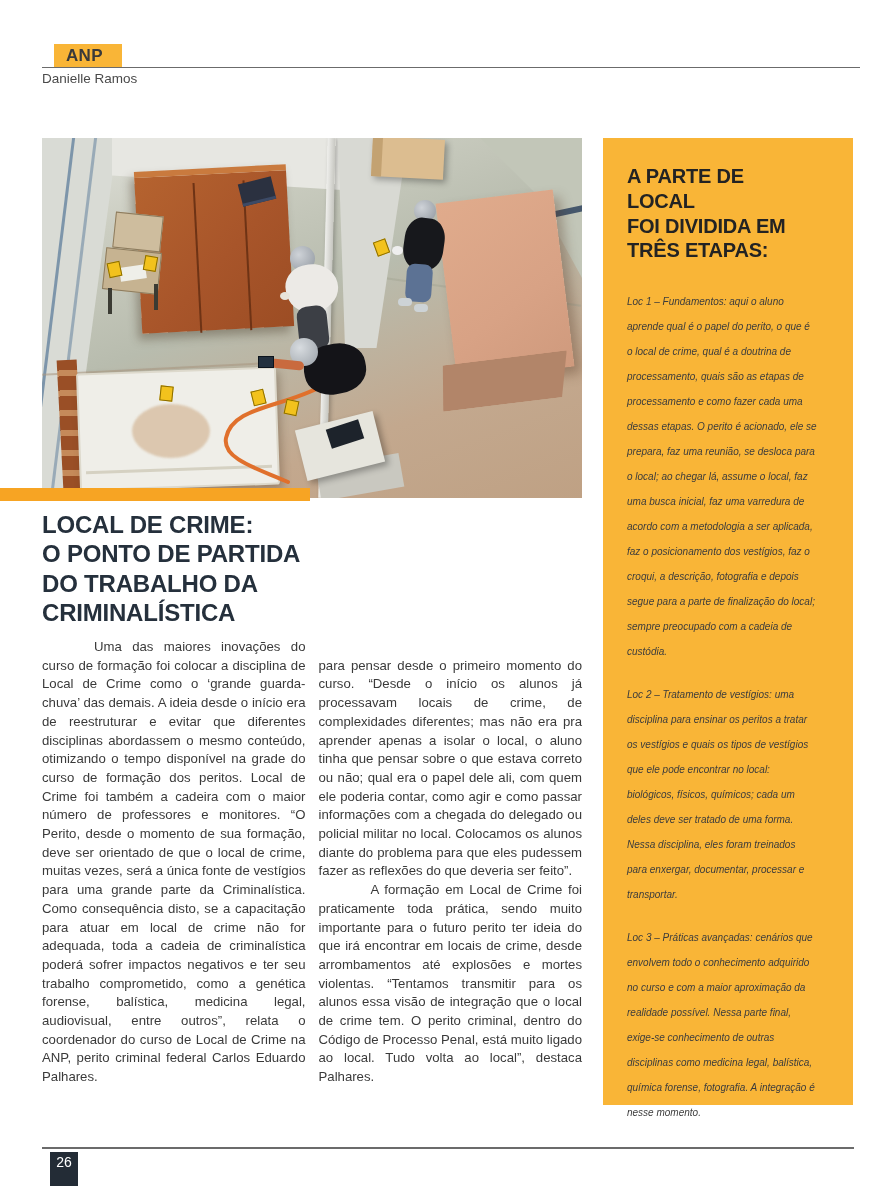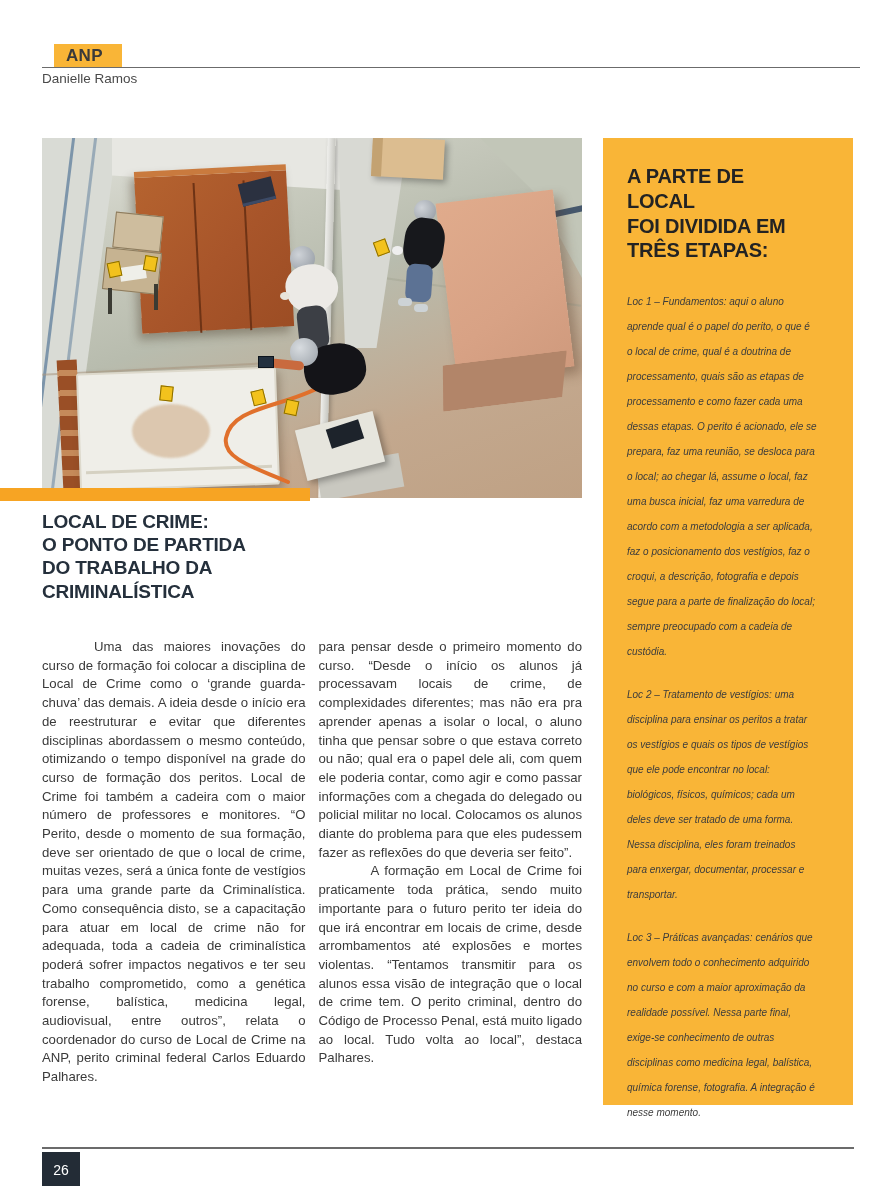--- a/index.html
+++ b/index.html
@@ -88,39 +88,39 @@
   .stool-top { left:258px; top:282px; width:80px; height:52px; background:#e6e5dd; transform:rotate(-14deg);
     box-shadow:3px 4px 6px rgba(0,0,0,.3); }
   .stool-side { left:276px; top:322px; width:84px; height:34px; background:#c9c8c0; transform:rotate(-10deg); }
   .stool-obj { left:286px; top:286px; width:34px; height:20px; background:#1d232b; transform:rotate(-18deg); }
 
   
   .orange-bar { position:absolute; left:0; top:488px; width:310px; height:13px; background:var(--bar_orange); z-index:5; }
 
   
   .headline { position:absolute; left:42px; top:510px; width:290px; color:var(--headline);
-    font-size:19px; font-weight:bold; line-height:1.22; letter-spacing:-.2px; white-space:pre-line; }
-
-  
-  .columns { position:absolute; left:42px; top:638px; width:540px; display:flex; gap:13px; }
+    font-size:24px; font-weight:bold; line-height:1.22; letter-spacing:-.2px; white-space:pre-line; }
+
+  
+  .columns { position:absolute; left:42px; top:638px; width:540px; display:flex; gap:13px;align-items:flex-end; }
   .col { width:264px; font-size:13.2px; line-height:18.7px; color:#3a3a3a; text-align:justify; }
   .col p.indent { text-indent:52px; }
 
   
   .sidebar { position:absolute; left:603px; top:138px; width:250px; height:967px;
     background:var(--accent_yellow); padding:26px 36px 0 24px; }
   .sidebar-title { color:#232323; font-size:20px; font-weight:bold; line-height:1.24;
     letter-spacing:-.2px; white-space:pre-line; margin-bottom:26px; }
   .sidebar p { font-style:italic; font-size:10px; line-height:25px; color:#3c3c3c;
     margin-bottom:18px; font-weight:500; }
 
   
   .footer-rule { position:absolute; left:42px; top:1147px; width:812px; height:2px; background:#6b6b6b; }
-  .page-number { position:absolute; left:42px; top:1152px; width:38px; height:34px;
-    background:var(--footer_box); color:#fff; font-size:14px; text-align:center; padding-top:10px; }
+  .page-number { position:absolute; left:50px; top:1152px; width:28px; height:34px;
+    background:var(--footer_box); color:#fff; font-size:14px; text-align:center; padding-top:2px; }
   .magazine { position:absolute; left:74px; top:1197px; font-size:13.5px; color:#333; }
 </style>
 </head>
 <body>
 
 <div class="page">
 
   <div class="section-tag">ANP</div>
   <div class="header-rule"></div>
   <div class="author">Danielle Ramos</div>

